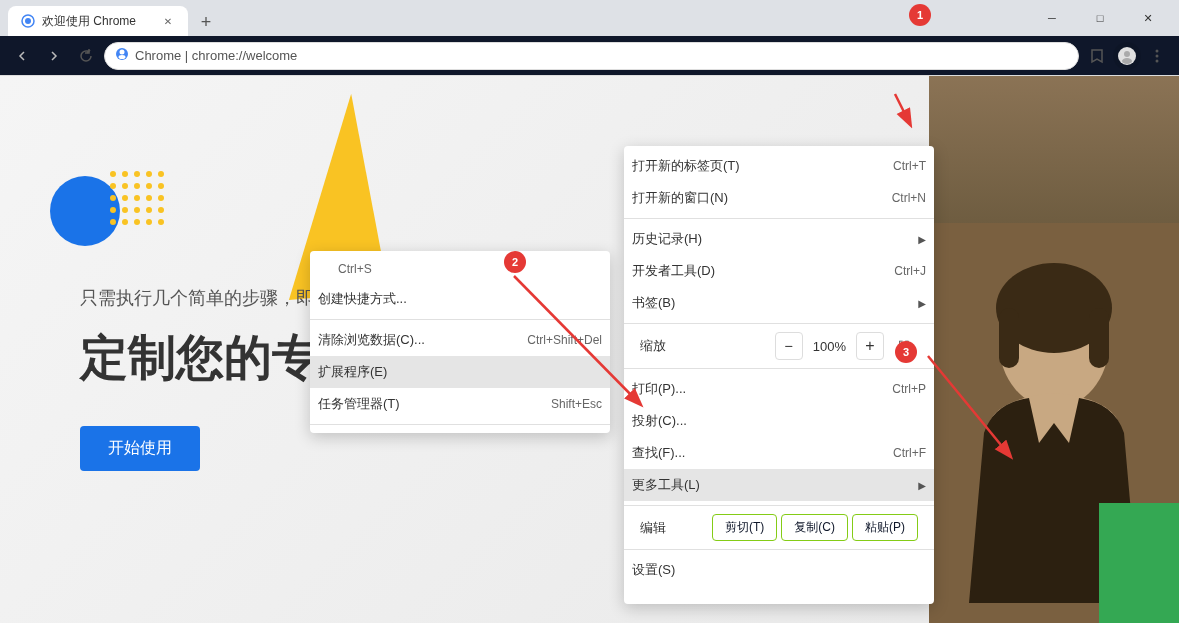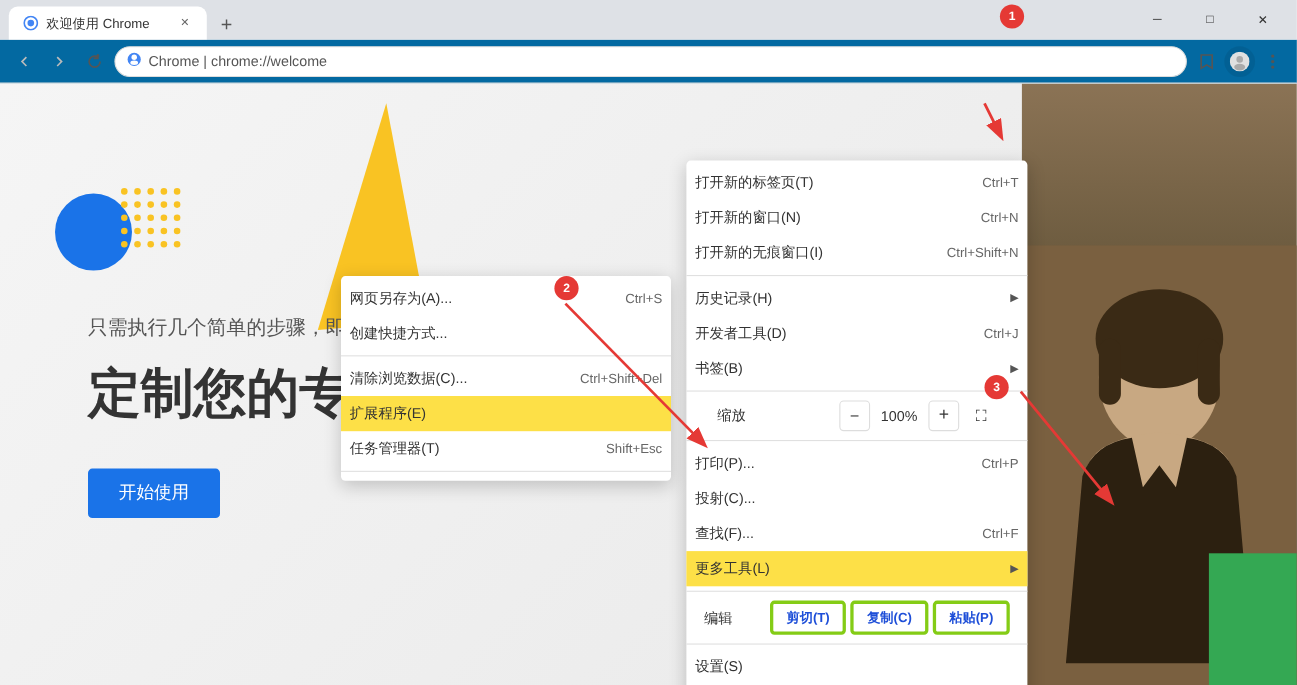--- a/index.html
+++ b/index.html
@@ -125,21 +125,21 @@
       color: #fff;
       font-size: 11px;
       font-weight: bold;
       position: absolute;
       z-index: 100;
     }
 
     
     .toolbar {
       height: 40px;
-      background: #0369a1;
+      background: #0f172a;
       display: flex;
       align-items: center;
       padding: 16px 8px;
       gap: 4px;
       border-bottom: 1px solid #ddd;
     }
 
     .toolbar-btn {
       width: 28px;
       height: 28px;
@@ -291,21 +291,21 @@
     }
 
     .menu-item {
       display: flex;
       align-items: center;
       padding: 7px 8px;
       cursor: pointer;
       color: #333;
       position: relative;
     }
-    .menu-item.highlighted { background: #fde047; }
+    .menu-item.highlighted { background: #e5e5e5; }
 
     .menu-item-label {
       flex: 1;
     }
 
     .menu-item-shortcut {
       color: #666;
       font-size: 12px;
       margin-left: 20px;
     }
@@ -319,21 +319,21 @@
     .menu-separator {
       height: 1px;
       background: #e0e0e0;
       margin: 4px 0;
     }
 
     
     .zoom-row {
       display: flex;
       align-items: center;
-      padding: 4px 28px;
+      padding: 4px 16px;
     }
 
     .zoom-label {
       flex: 1;
       color: #333;
     }
 
     .zoom-controls {
       display: flex;
       align-items: center;
@@ -382,28 +382,27 @@
       gap: 18px;
     }
 
     .edit-label {
       flex: 1;
       color: #333;
     }
 
     .edit-btn {
       padding: 4px 12px;
-      border: 3px solid #84cc16;
+      border: 1px solid #84cc16;
       background: #fff;
       border-radius: 4px;
       cursor: pointer;
       font-size: 12px;
-      color: #1d4ed8;
+      color: #0f172a;
       font-family: inherit;
-      font-weight: bold;
     }
 
     
     .sub-menu {
       position: absolute;
       left: 310px;
       top: 175px;
       width: 300px;
       background: #fff;
       box-shadow: 0 4px 16px rgba(0,0,0,0.2);
@@ -616,24 +615,20 @@
       <div class="main-menu">
 
         <div class="menu-item">
           <span class="menu-item-label">打开新的标签页(T)</span>
           <span class="menu-item-shortcut">Ctrl+T</span>
         </div>
         <div class="menu-item">
           <span class="menu-item-label">打开新的窗口(N)</span>
           <span class="menu-item-shortcut">Ctrl+N</span>
         </div>
-        <div class="menu-item">
-          <span class="menu-item-label">打开新的无痕窗口(I)</span>
-          <span class="menu-item-shortcut">Ctrl+Shift+N</span>
-        </div>
         <div class="menu-separator"></div>
         <div class="menu-item">
           <span class="menu-item-label">历史记录(H)</span>
           <span class="menu-item-arrow">▶</span>
         </div>
         <div class="menu-item">
           <span class="menu-item-label">开发者工具(D)</span>
           <span class="menu-item-shortcut">Ctrl+J</span>
         </div>
         <div class="menu-item">
@@ -683,21 +678,20 @@
         </div>
         <div class="menu-item">
           
           
         </div>
 
       </div>
 
       <div class="sub-menu">
         <div class="menu-item">
-          <span class="menu-item-label">网页另存为(A)...</span>
           <span class="menu-item-shortcut">Ctrl+S</span>
         </div>
         <div class="menu-item">
           <span class="menu-item-label">创建快捷方式...</span>
         </div>
         <div class="menu-separator"></div>
         <div class="menu-item">
           <span class="menu-item-label">清除浏览数据(C)...</span>
           <span class="menu-item-shortcut">Ctrl+Shift+Del</span>
         </div>

